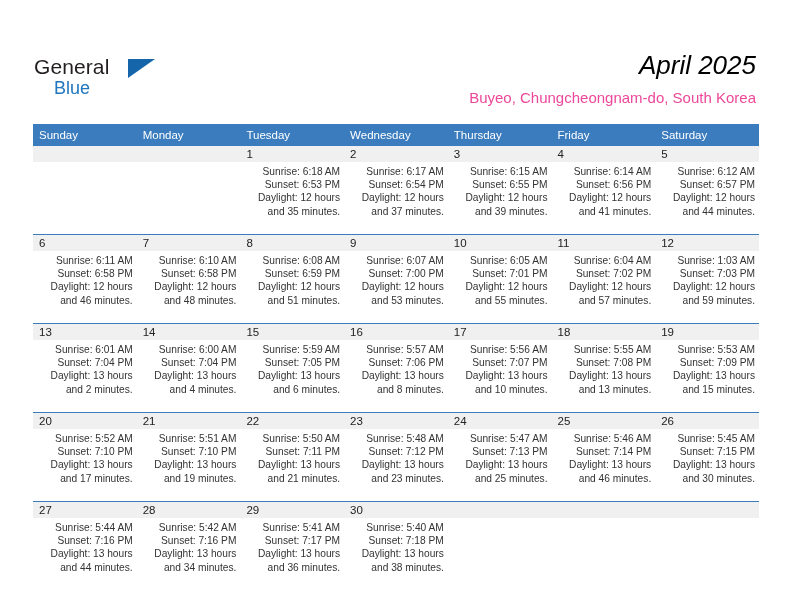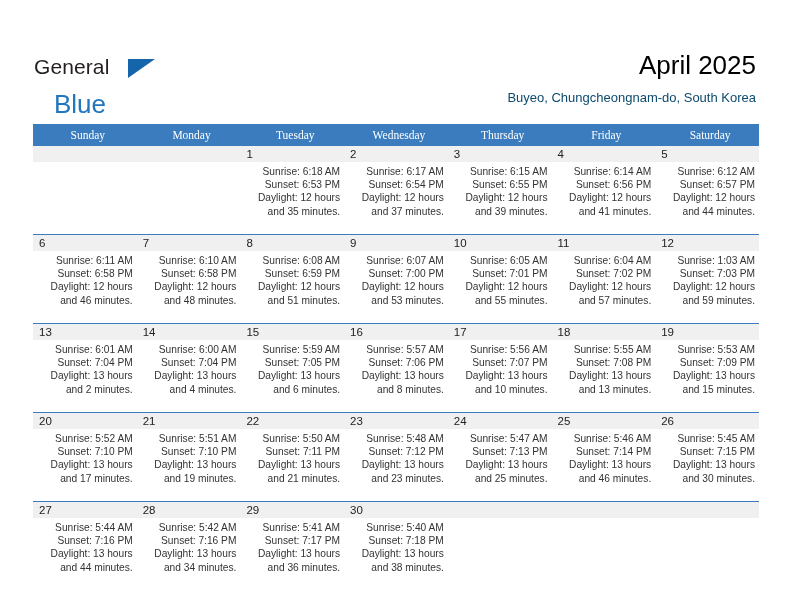--- a/index.html
+++ b/index.html
@@ -42,22 +42,22 @@
     left: 0;
     top: 0;
     font-size: 21px;
     letter-spacing: 0.1px;
     color: #231f20;
     font-family: "Liberation Sans", sans-serif;
   }
   .brand-blue {
     position: absolute;
     left: 20px;
-    top: 34px;
-    font-size: 26px;
+    top: 23px;
+    font-size: 18px;
     color: #2176bd;
     font-family: "Liberation Sans", sans-serif;
   }
   .brand-triangle {
     position: absolute;
     left: 94px;
     top: 4px;
     width: 0;
     height: 0;
     border-left: 27px solid #1565ab;
@@ -69,49 +69,49 @@
     right: 36px;
     top: 30px;
     text-align: right;
   }
   .month-title {
     font-size: 26px;
     font-weight: normal;
     color: #000000;
     line-height: 32px;
     white-space: nowrap;
+    font-style: italic;
   }
   .location {
     margin-top: 8px;
-    font-size: 13px;
-    color: #0c4a6e;
+    font-size: 15px;
+    color: #ec4899;
     line-height: 18px;
     white-space: nowrap;
     text-align: center;
   }
 
   
   .calendar {
     position: absolute;
     left: 33px;
     top: 105px;
     width: 726px;
     border-collapse: collapse;
     table-layout: fixed;
   }
   .calendar th {
     background: #3a7cbe;
     color: #ffffff;
     font-size: 11.5px;
     font-weight: normal;
-    text-align: center;
+    text-align: left;
     padding: 5px 0 5px 6px;
     height: 12px;
     line-height: 12px;
-    font-family: Liberation Serif, serif;
   }
   .calendar td {
     vertical-align: top;
     padding: 0;
     width: 103.71px;
     border-top: 1.3px solid #3a7cbe;
   }
   .calendar tbody tr:first-child td {
     border-top: none;
   }

